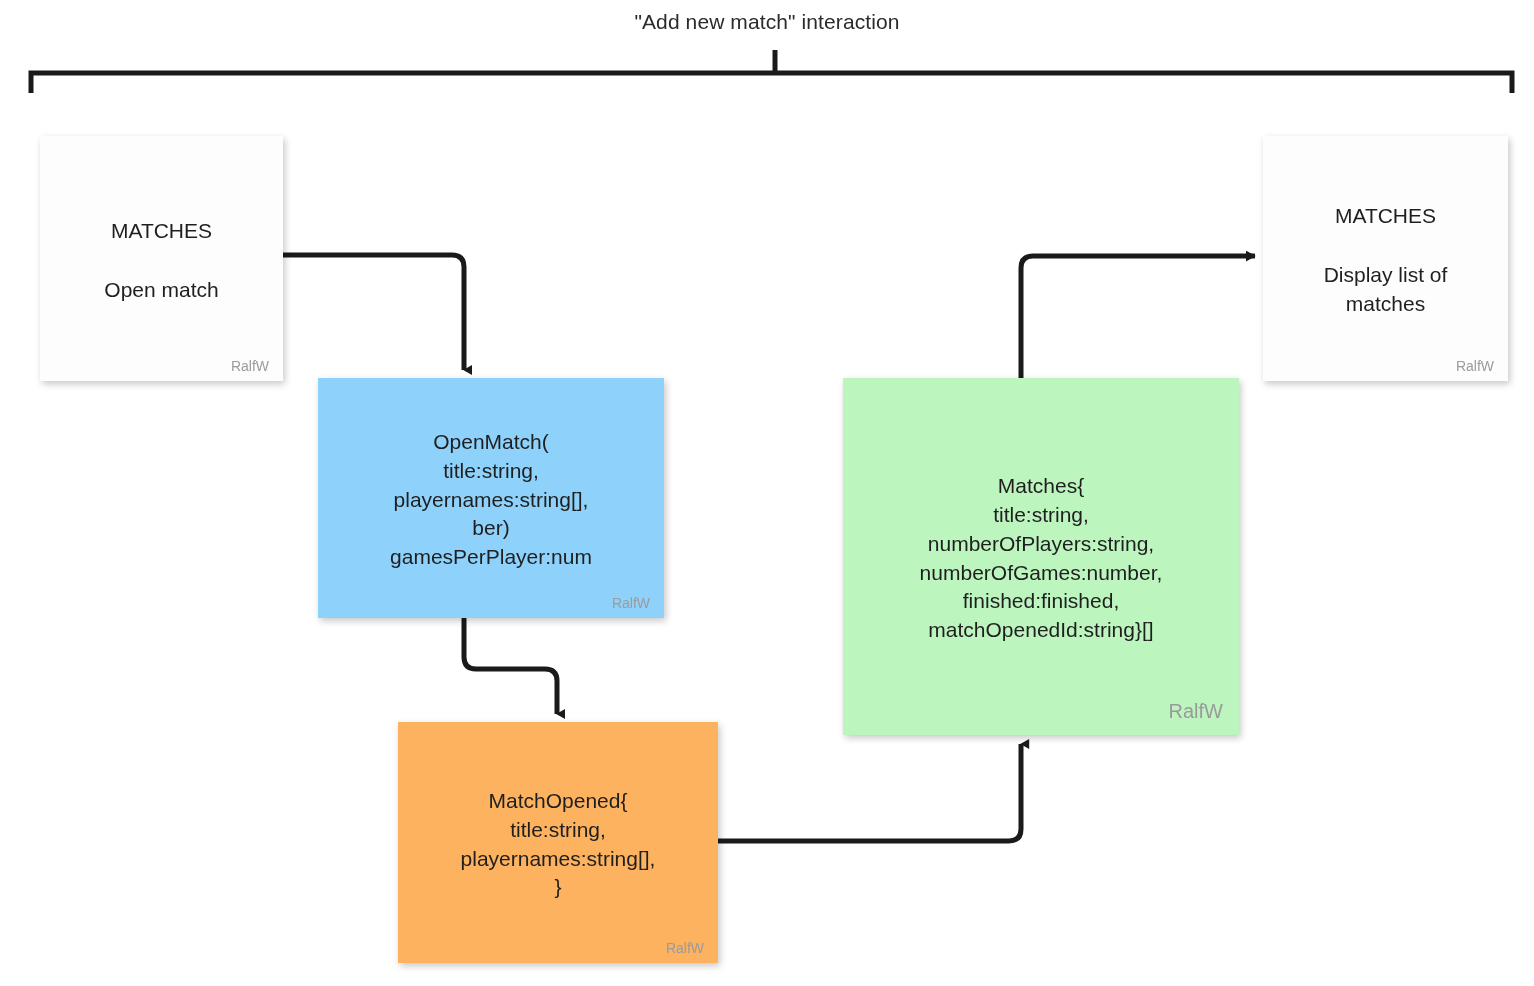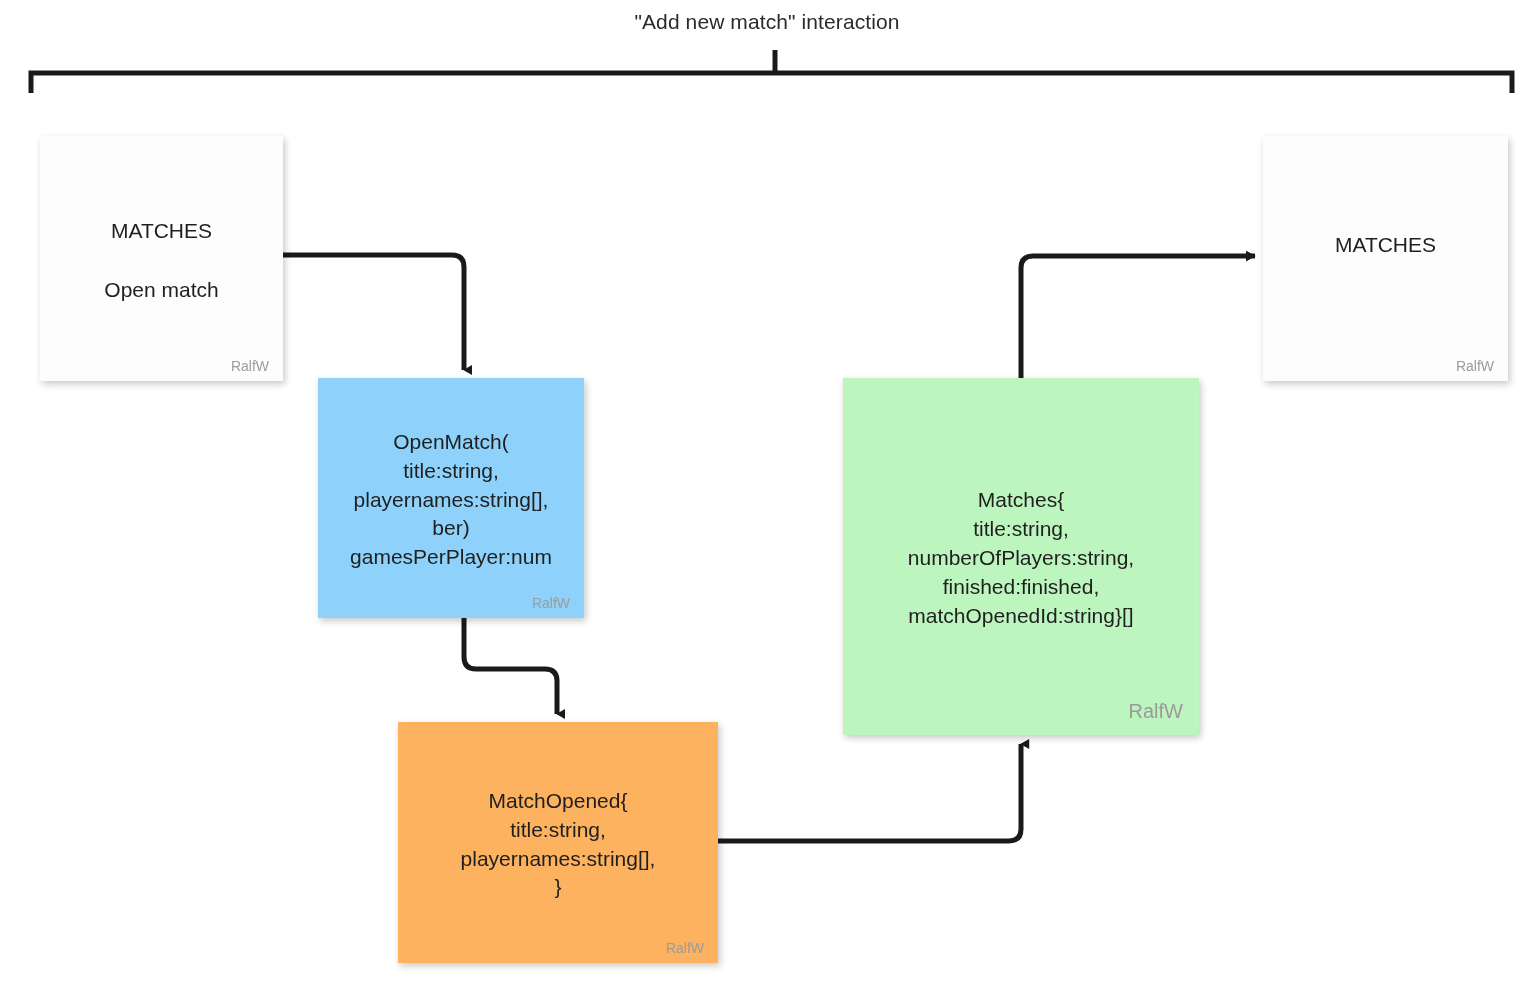--- a/index.html
+++ b/index.html
@@ -81,23 +81,23 @@
   .card.white {
     background: #fdfdfd;
     box-shadow: 2px 3px 7px rgba(0,0,0,0.22);
   }
   .card.blue   { background: #8ed2fb; box-shadow: 2px 3px 7px rgba(0,0,0,0.22); }
   .card.orange { background: #fcb25e; box-shadow: 2px 3px 7px rgba(0,0,0,0.22); }
   .card.green  { background: #bdf5bf; box-shadow: 2px 3px 7px rgba(0,0,0,0.22); }
 
   
   #card-open-match      { left: 40px;   top: 136px; width: 243px; height: 245px; }
-  #card-openmatch-cmd   { left: 318px;  top: 378px; width: 266px; height: 240px; }
+  #card-openmatch-cmd   { left: 318px;  top: 378px; width: 346px; height: 240px; }
   #card-matchopened-evt { left: 398px;  top: 722px; width: 320px; height: 241px; }
-  #card-matches-model   { left: 843px;  top: 378px; width: 356px; height: 357px; }
+  #card-matches-model   { left: 843px;  top: 378px; width: 396px; height: 357px; }
   #card-display-list    { left: 1263px; top: 136px; width: 245px; height: 245px; }
 
   
   .codeblock {
     display: block;
     width: 100%;
   }
   .codeblock .line { display: block; }
 </style>
 </head>
@@ -159,24 +159,27 @@
       <span class="line">}</span>
     </div>
     <div class="sig">RalfW</div>
   </div>
 
   <div class="card green note" id="card-matches-model">
     <div class="codeblock">
       <span class="line">Matches{</span>
       <span class="line">title:string,</span>
       <span class="line">numberOfPlayers:string,</span>
+      <span class="line">numberOfGames:number,</span>
       <span class="line">finished:finished,</span>
       <span class="line">matchOpenedId:string}[]</span>
     </div>
     <div class="sig">RalfW</div>
   </div>
 
   <div class="card white" id="card-display-list">
     <div class="headline">MATCHES</div>
+    <div class="body">Display list of
+matches</div>
     <div class="sig">RalfW</div>
   </div>
 
 </div>
 
 </body></html>

